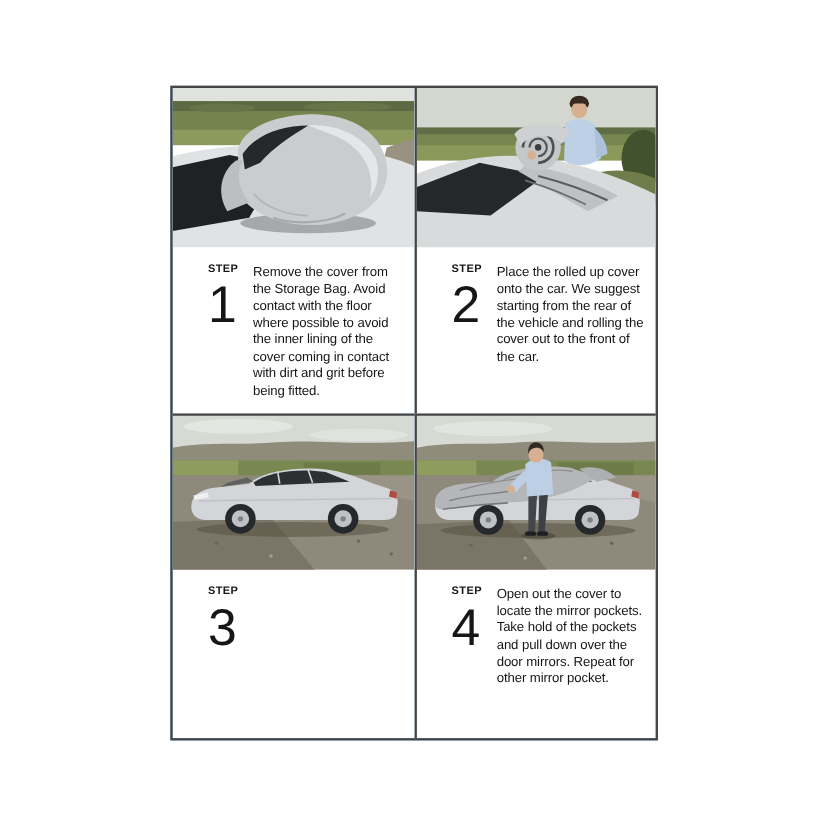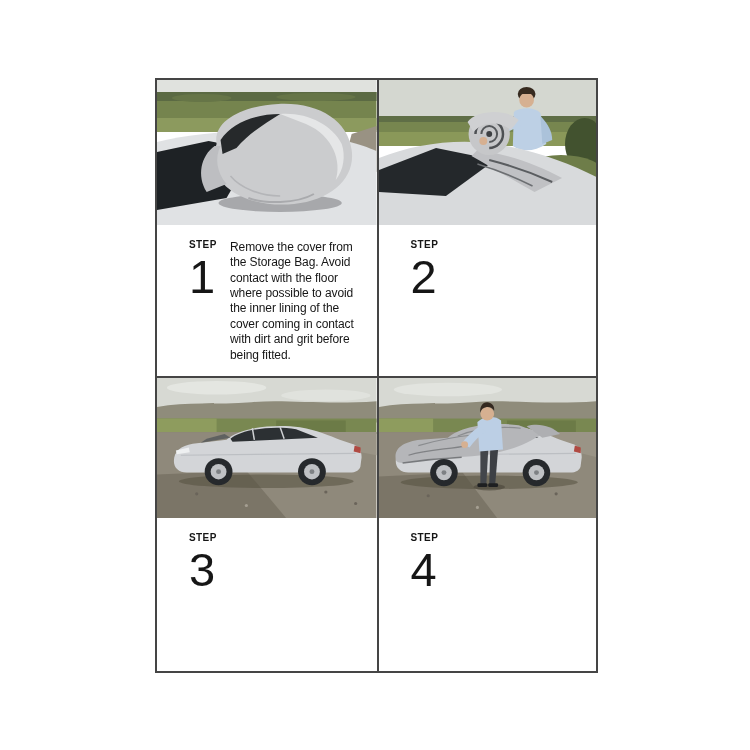--- a/index.html
+++ b/index.html
@@ -87,20 +87,21 @@
       <path d="M112,54 m-8,0 a8 8 0 1 1 16 0 a8 8 0 0 1 -8,8" fill="none" stroke="#54575a" stroke-width="2"></path>
       <circle cx="112" cy="54" r="3" fill="#3c3f42"></circle>
       <path d="M90,42 C98,30 130,28 142,40 L134,50 C122,40 104,42 96,52 Z" fill="#cfd0d2"></path>
       <circle cx="106" cy="61" r="4" fill="#d6b091"></circle>
     </svg>
     <div class="caption">
       <div class="step-block">
         <div class="step-label">STEP</div>
         <div class="step-number">2</div>
       </div>
+      <div class="step-text">Place the rolled up cover onto the car. We suggest starting from the rear of the vehicle and rolling the cover out to the front of the car.</div>
     </div>
   </div>
 
   <div class="cell bottom">
     <svg class="photo" viewBox="0 0 221 145" preserveAspectRatio="none">
       <rect width="221" height="46" fill="#d7d9d3"></rect>
       <ellipse cx="60" cy="10" rx="50" ry="7" fill="#e4e6e1"></ellipse>
       <ellipse cx="170" cy="18" rx="45" ry="6" fill="#e0e2dd"></ellipse>
       <path d="M0,30 C30,24 60,28 95,25 C130,22 170,28 221,24 L221,46 L0,46 Z" fill="#8f8c7b"></path>
       <rect x="0" y="42" width="221" height="16" fill="#798851"></rect>
@@ -177,16 +178,17 @@
       <path d="M102,50 C94,56 88,62 84,68 L92,72 C96,66 102,60 108,56 Z" fill="#bccfe5"></path>
       <circle cx="87" cy="69" r="3.5" fill="#d6b091"></circle>
       <circle cx="110" cy="37" r="7" fill="#d6b091"></circle>
       <path d="M103,36 a7.5 7.5 0 0 1 14,-2 c1,-5 -3,-9 -7,-9 c-5,0 -8,5 -7,11 Z" fill="#342920"></path>
     </svg>
     <div class="caption">
       <div class="step-block">
         <div class="step-label">STEP</div>
         <div class="step-number">4</div>
       </div>
+      <div class="step-text">Open out the cover to locate the mirror pockets. Take hold of the pockets and pull down over the door mirrors. Repeat for other mirror pocket.</div>
     </div>
   </div>
 
 </div>
 
 </body></html>

